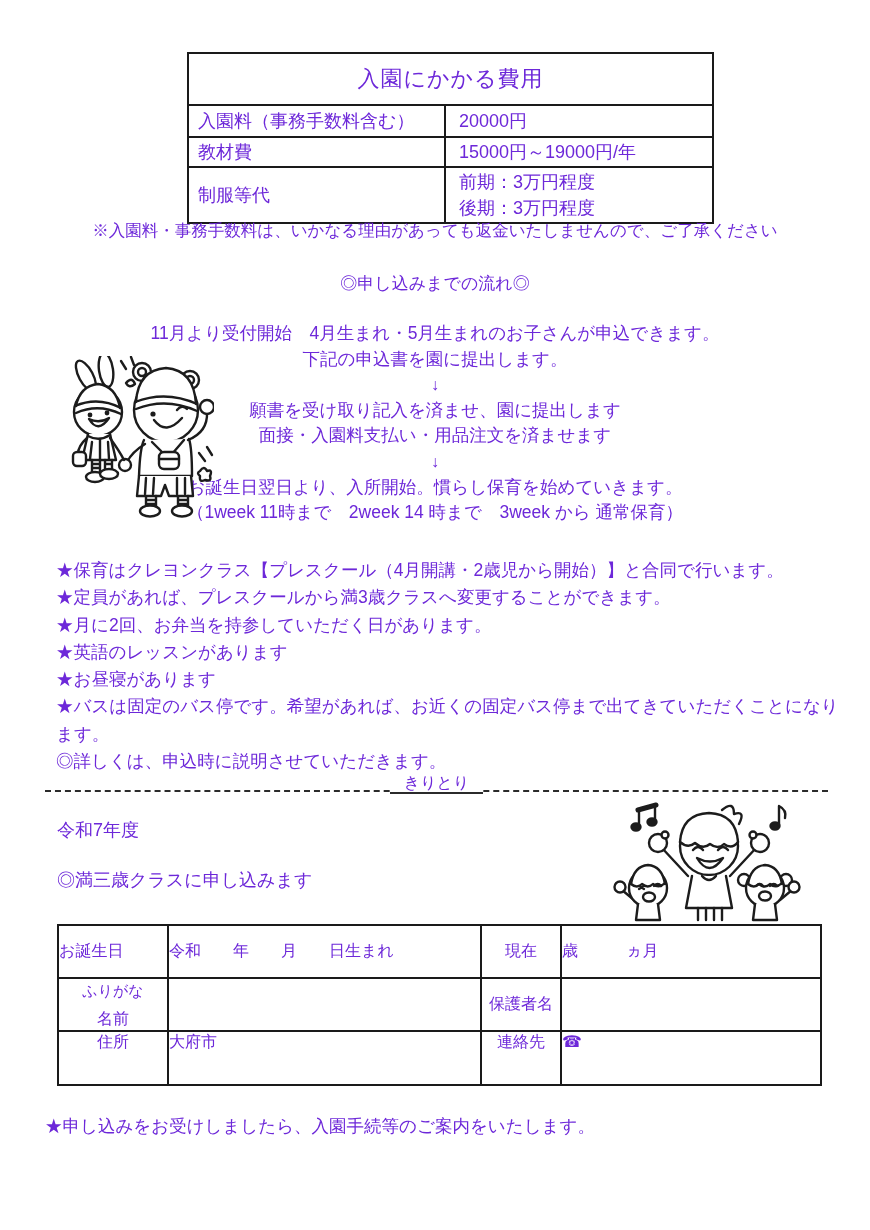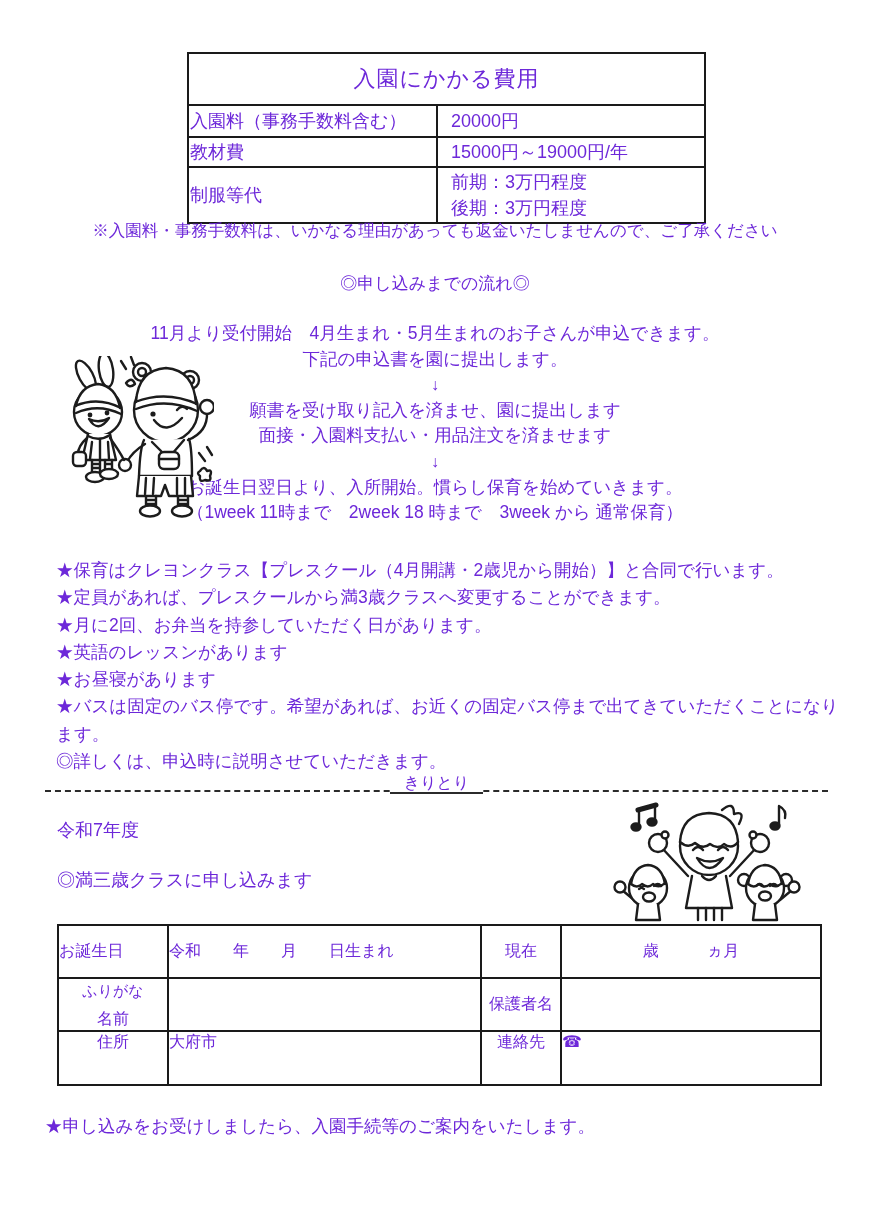--- a/index.html
+++ b/index.html
@@ -20,21 +20,21 @@
     border:2px solid #1a1a1a;
     font-weight:normal;
     padding:0;
   }
   .fees-table th{
     width:503px;height:50px;
     font-size:22px;letter-spacing:1px;
     text-align:center;vertical-align:middle;
   }
   .fees-table td{font-size:18px;vertical-align:middle;}
-  .fees-table td.flabel{width:246px;padding-left:1px;}
+  .fees-table td.flabel{width:246px;padding-left:9px;}
   .fees-table td.fvalue{width:253px;padding-left:13px;}
   .fees-table tr.r1 td{height:30px;}
   .fees-table tr.r2 td{height:28px;}
   .fees-table tr.r3 td{height:54px;}
   .fees-table .vline{line-height:26px;}
   
   .refund-note{
     position:absolute;left:0;top:220px;width:870px;
     text-align:center;font-size:16.5px;
   }
@@ -81,21 +81,21 @@
   .form-table .c1{width:108px;}
   .form-table .c2{width:311px;}
   .form-table .c3{width:78px;}
   .form-table .c4{width:258px;}
   .form-table tr.fr1 td{height:51px;}
   .form-table tr.fr2 td{height:51px;}
   .form-table tr.fr3 td{height:52px;border-radius:12px;}
   .lbl-birth{font-size:15px;vertical-align:bottom;padding:0 0 8px 18px;}
   .birth-value{font-size:21px;padding-left:12px;}
   .lbl-current{font-size:16px;text-align:center;vertical-align:bottom;padding-bottom:8px;}
-  .age-value{font-size:20px;text-align:center;}
+  .age-value{font-size:20px;}
   .lbl-two{font-size:16px;text-align:center;}
   .lbl-two .l1{padding-top:2px;font-size:15px;}
   .lbl-two .l2{padding-top:8px;}
   .lbl-guardian{font-size:16px;vertical-align:bottom;text-align:center;padding-bottom:4px;}
   .fr3 td{vertical-align:top;}
   .lbl-addr{font-size:17px;text-align:center;padding-top:8px;}
   .addr-value{font-size:17px;padding:8px 0 0 13px;}
   .lbl-contact{font-size:16px;padding:9px 0 0 6px;text-align:center;}
   .phone-cell{font-size:17px;padding:8px 0 0 14px;}
   .footer-note{position:absolute;left:45px;top:1114px;font-size:17.5px;}
@@ -136,21 +136,21 @@
 
   <div class="flow-heading">◎申し込みまでの流れ◎</div>
   <div class="flow">
     <div>11月より受付開始　4月生まれ・5月生まれのお子さんが申込できます。</div>
     <div>下記の申込書を園に提出します。</div>
     <div class="arrow">↓</div>
     <div>願書を受け取り記入を済ませ、園に提出します</div>
     <div>面接・入園料支払い・用品注文を済ませます</div>
     <div class="arrow">↓</div>
     <div>お誕生日翌日より、入所開始。慣らし保育を始めていきます。</div>
-    <div>（1week 11時まで　2week 18 時まで　3week から 通常保育）</div>
+    <div>（1week 11時まで　2week 14 時まで　3week から 通常保育）</div>
   </div>
 
   <svg class="illust-left" width="172" height="168" viewBox="0 0 172 168" fill="none" stroke="#1c1c1c" stroke-width="2.4" stroke-linecap="round" stroke-linejoin="round">
 
     <path d="M 79 5 L 84 13"></path>
     <path d="M 89 1 L 92 9"></path>
     <path d="M 157 97 l 6 8"></path>
     <path d="M 165 91 l 5 8"></path>
 
     <g>

